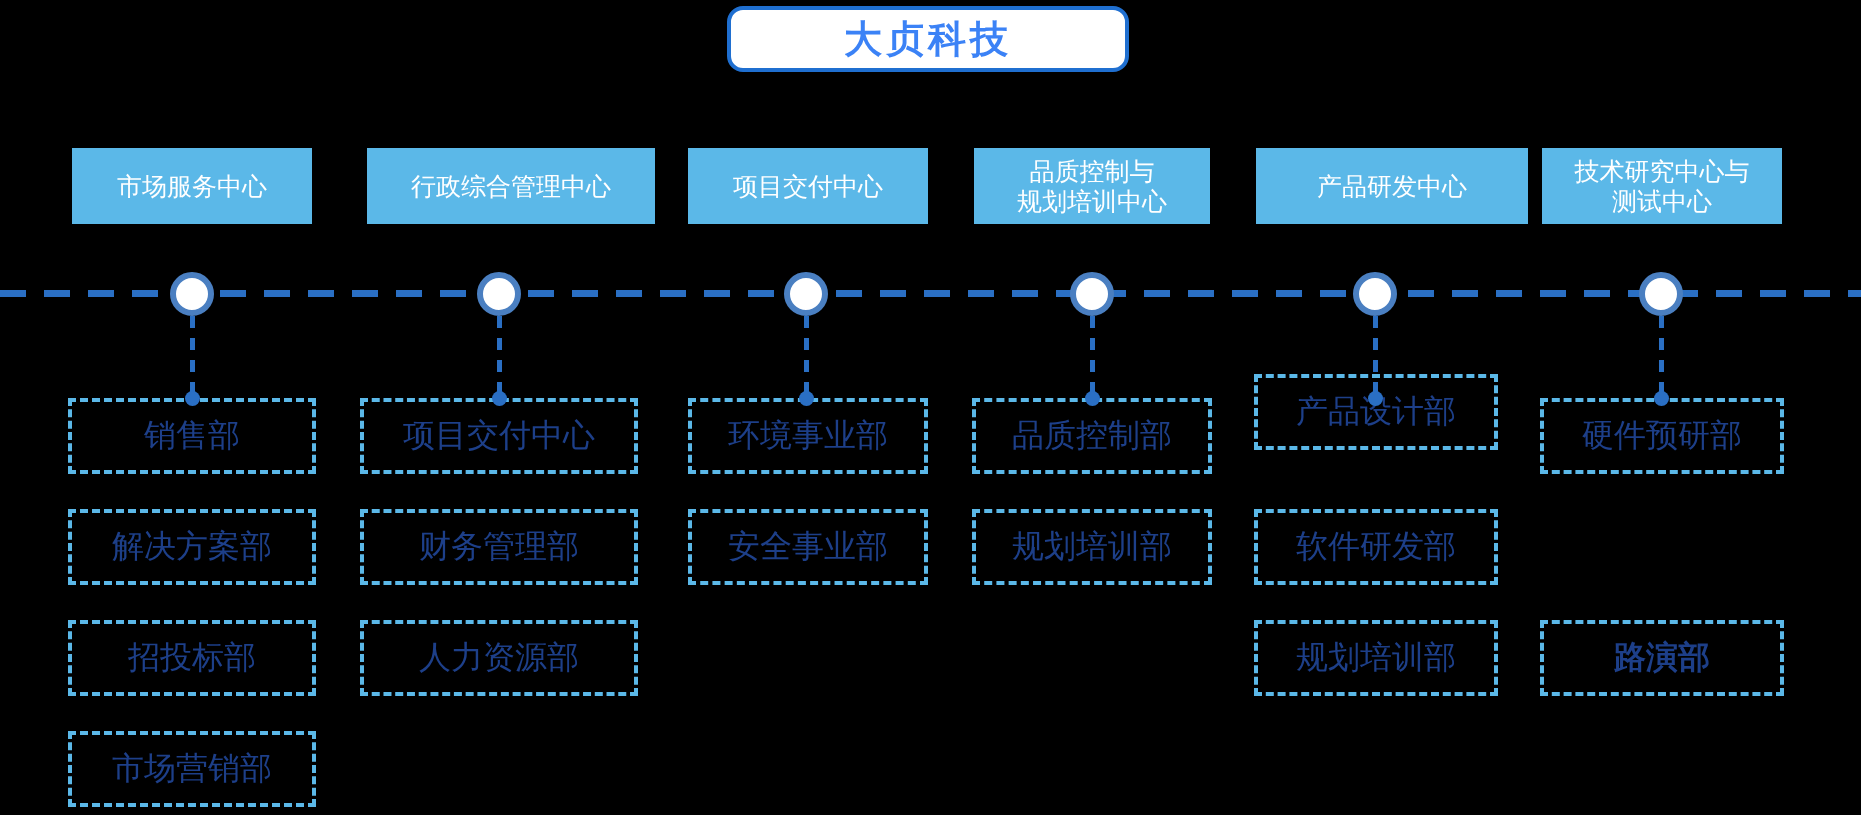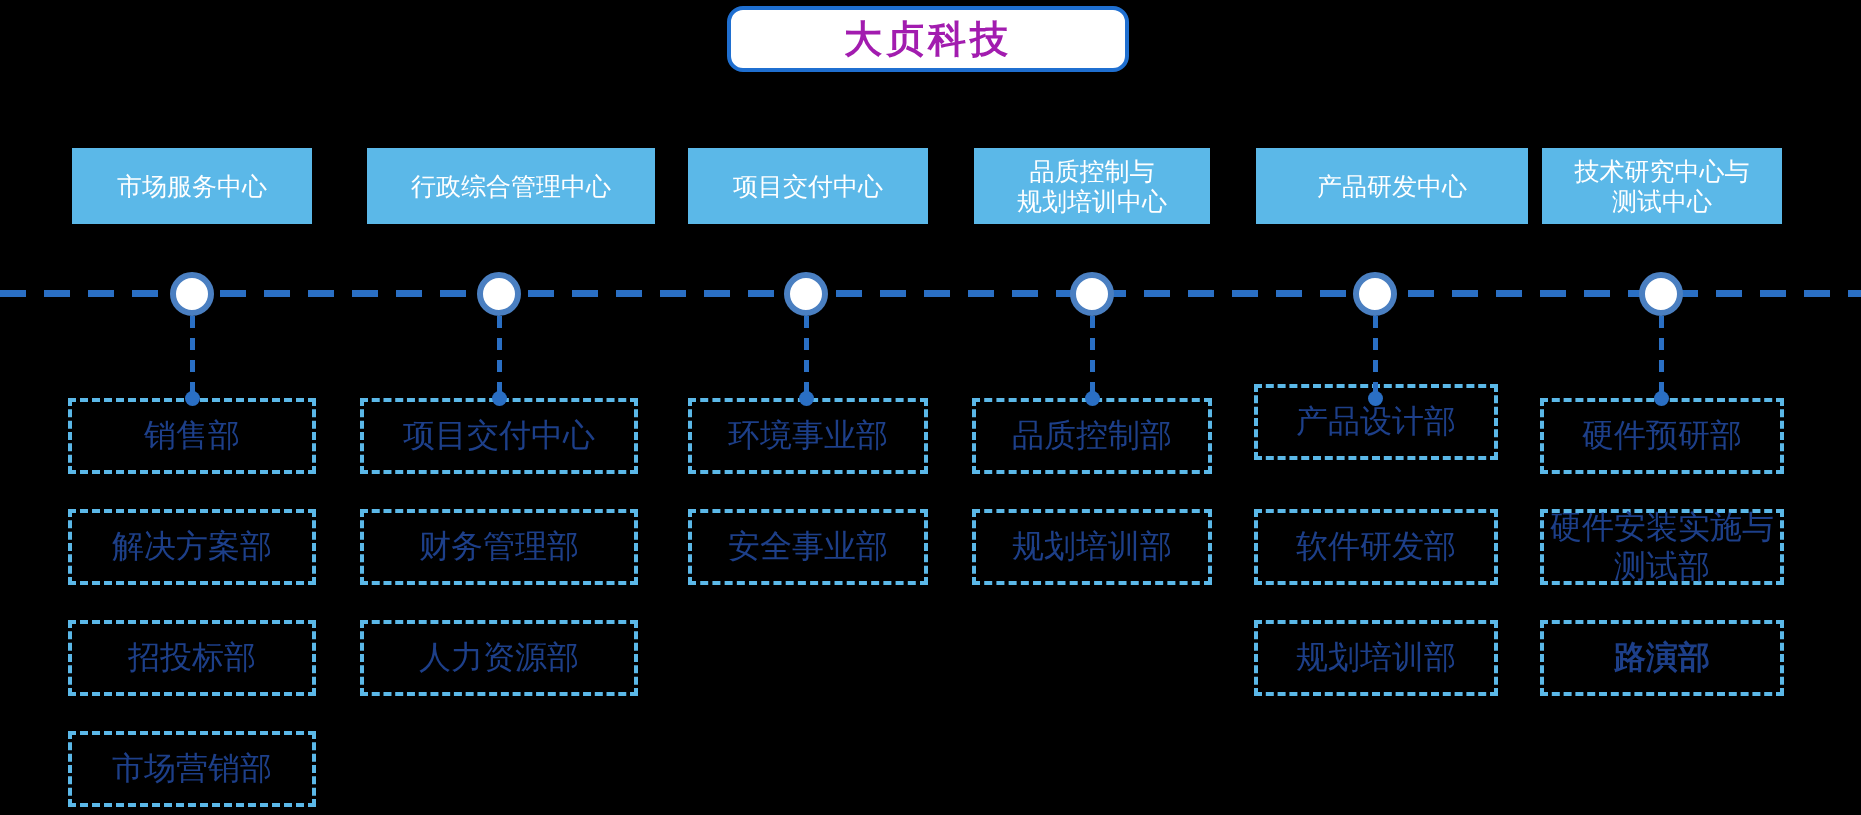--- a/index.html
+++ b/index.html
@@ -31,21 +31,21 @@
     height: 66px;
     background: #ffffff;
     border: 4px solid #1f6fd0;
     border-radius: 16px;
     box-sizing: border-box;
     display: flex;
     align-items: center;
     justify-content: center;
   }
   .title-text {
-    color: #a21caf;
+    color: #3b82f6;
     font-size: 38px;
     font-weight: bold;
     letter-spacing: 4px;
     line-height: 1;
     white-space: nowrap;
   }
 
   
   .timeline {
     position: absolute;
@@ -210,21 +210,21 @@
     <span>规划培训部</span>
   </div>
 
   <div class="center-box" style="left:1256px; width:272px;">
     <span>产品研发中心</span>
   </div>
   <div class="node-circle" style="left:1375px;"></div>
   <div class="stem" style="left:1375px;"></div>
   <div class="stem-dot" style="left:1375px;"></div>
 
-  <div class="dept-box" style="left:1254px; width:244px; top:384px;">
+  <div class="dept-box" style="left:1254px; width:244px; top:374px;">
     <span>产品设计部</span>
   </div>
   <div class="dept-box" style="left:1254px; width:244px; top:509px;">
     <span>软件研发部</span>
   </div>
   <div class="dept-box" style="left:1254px; width:244px; top:620px;">
     <span>规划培训部</span>
   </div>
 
   <div class="center-box" style="left:1542px; width:240px;">
@@ -233,23 +233,17 @@
       <span>测试中心</span>
     </span>
   </div>
   <div class="node-circle" style="left:1661px;"></div>
   <div class="stem" style="left:1661px;"></div>
   <div class="stem-dot" style="left:1661px;"></div>
 
   <div class="dept-box" style="left:1540px; width:244px; top:398px;">
     <span>硬件预研部</span>
   </div>
-  <div class="dept-box" style="left:1540px; width:244px; top:509px;">
-    <span>
-      <span>硬件安装实施与</span><br>
-      <span>测试部</span>
-    </span>
-  </div>
   <div class="dept-box" style="left:1540px; width:244px; top:620px;font-weight:bold;">
     <span>路演部</span>
   </div>
 
 </div>
 
 </body></html>

